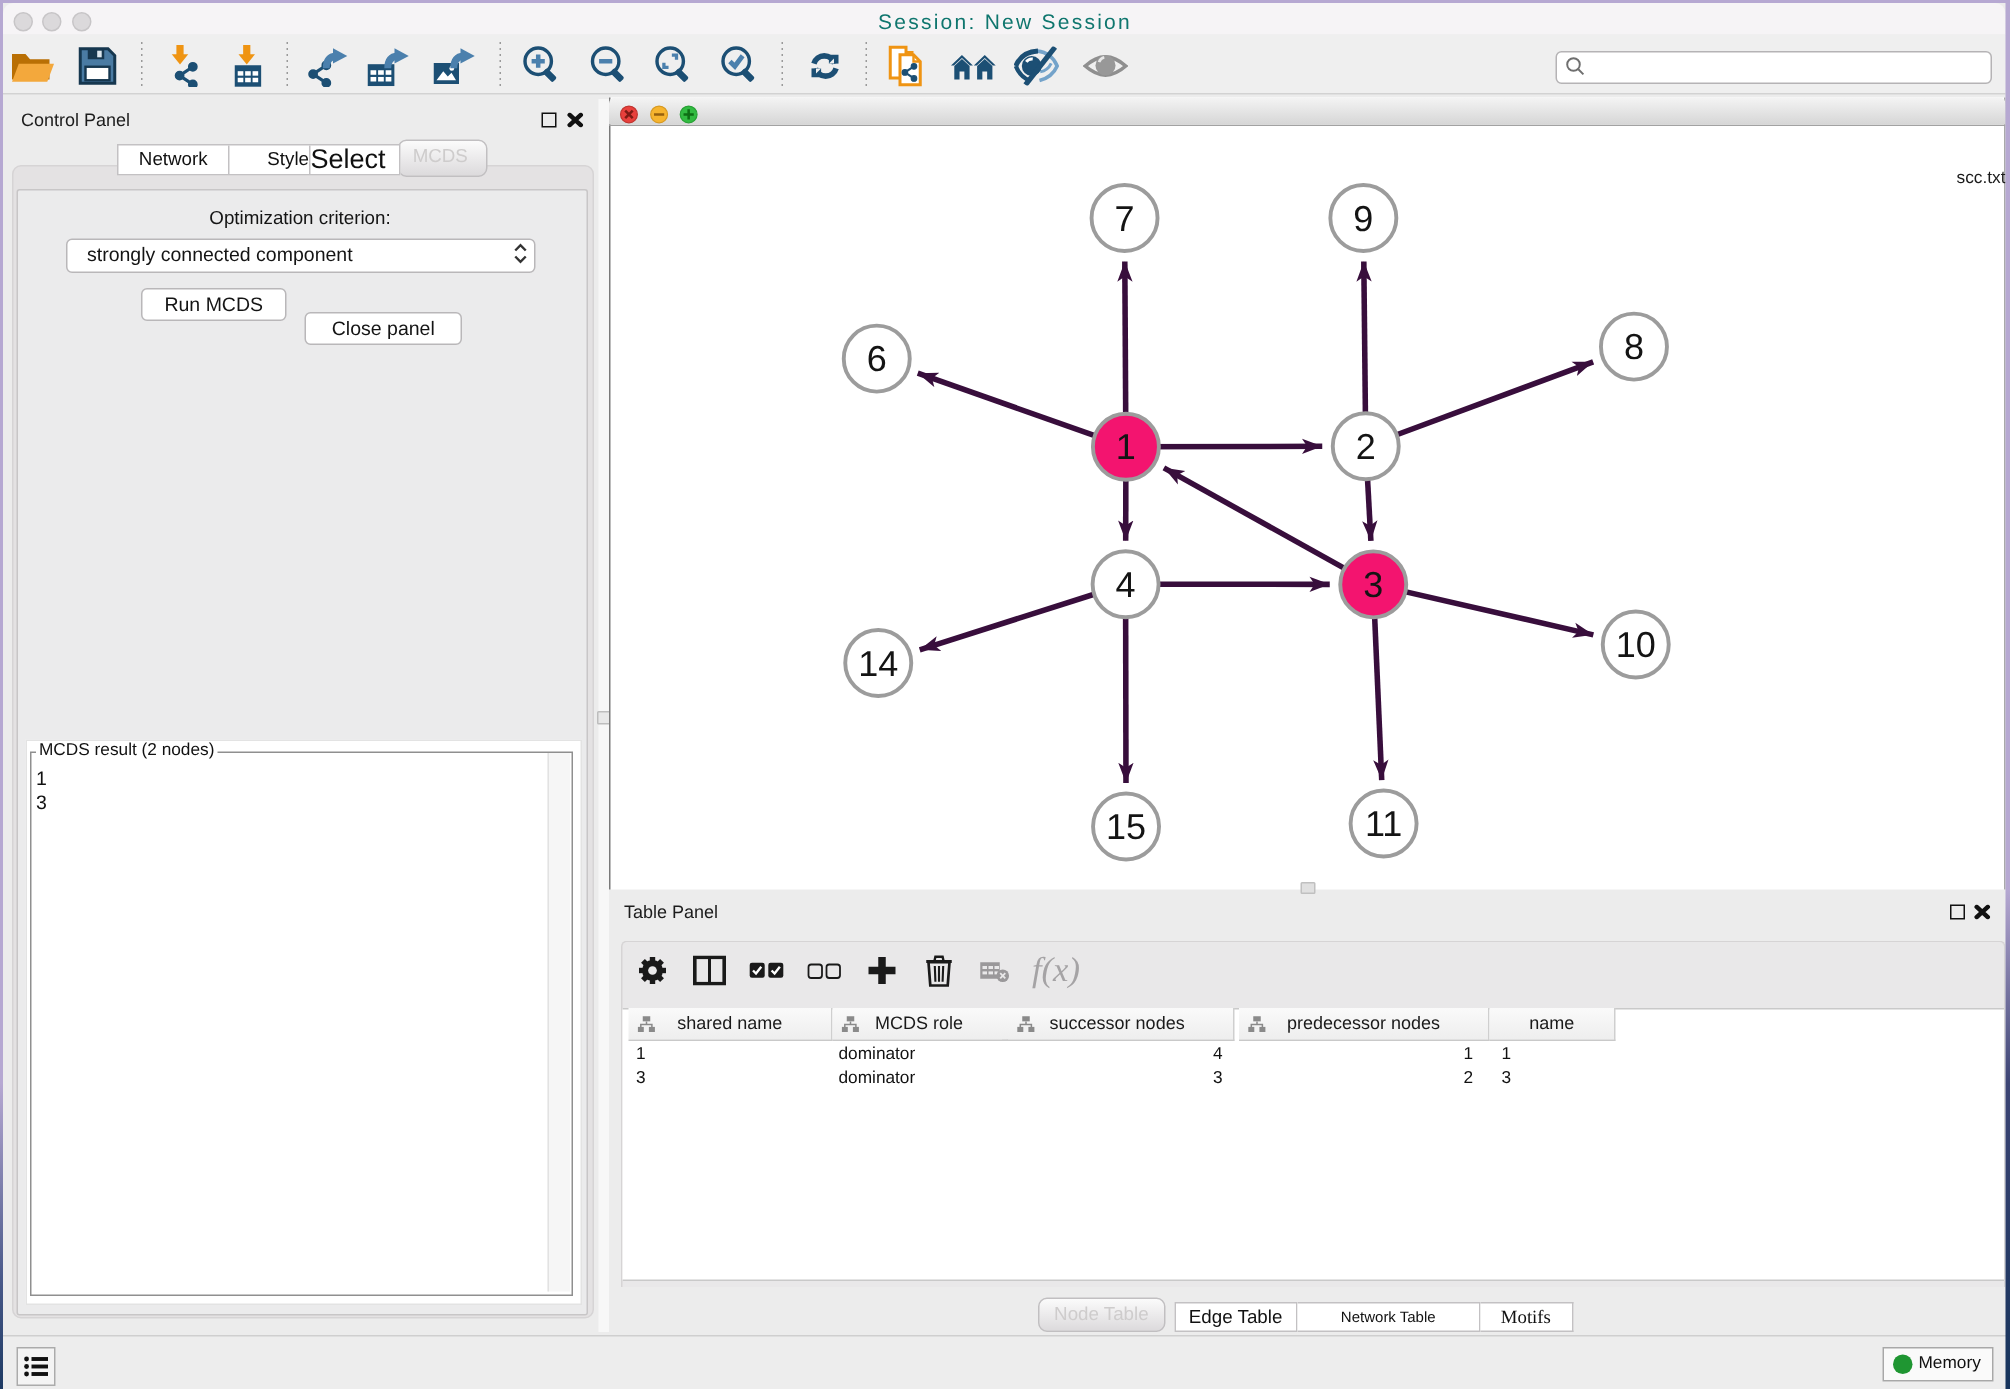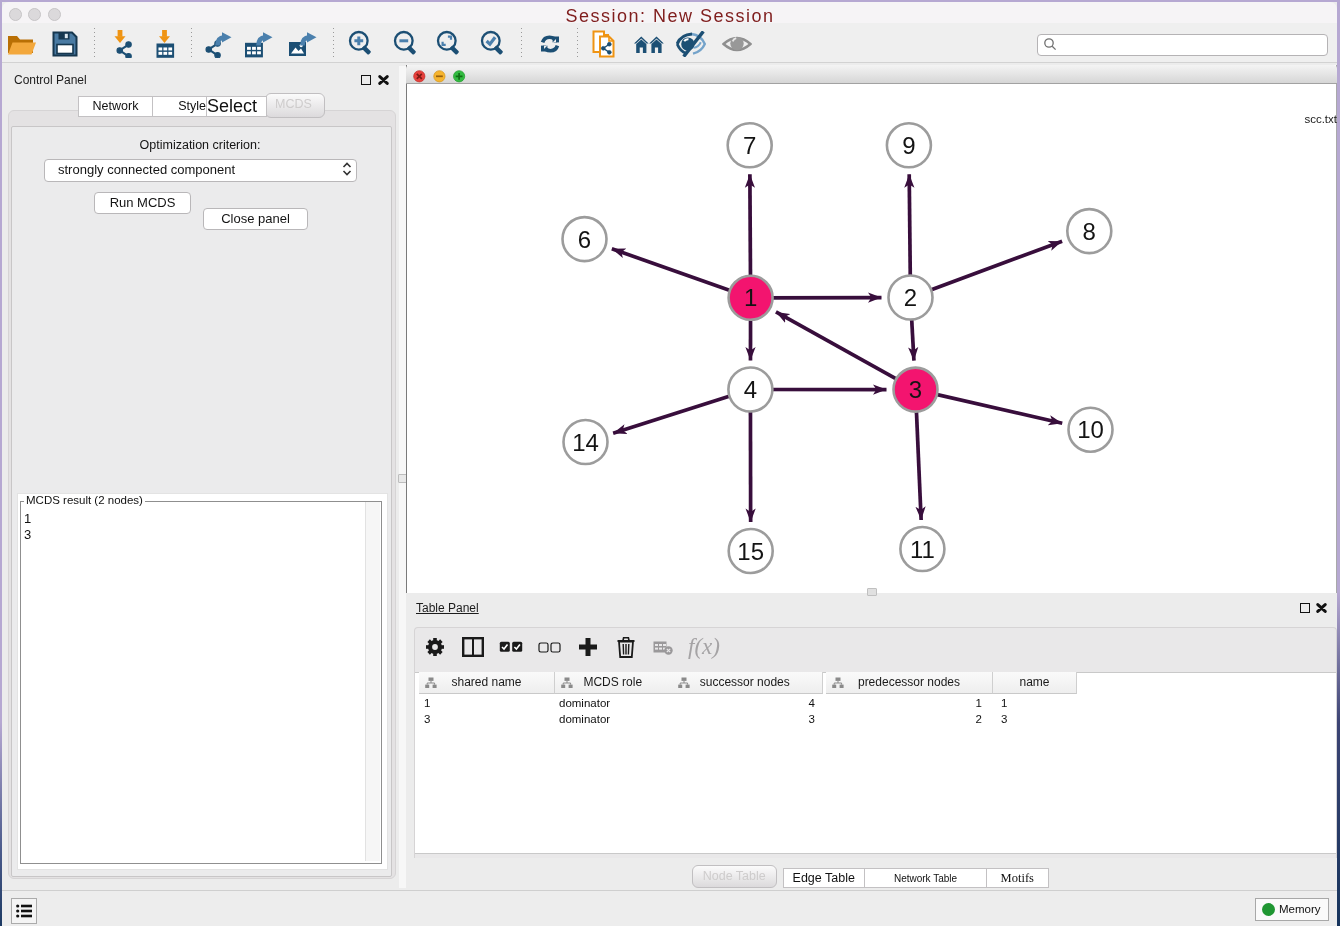--- a/index.html
+++ b/index.html
@@ -12,21 +12,21 @@
 <body>
 
 <div class="abs" style="left:0;top:0;width:1340px;height:2px;background:#b6a8d2;z-index:50;"></div>
 <div class="abs" style="left:0;top:0;width:2px;height:926px;background:linear-gradient(#b6a8d2 0 78%,#4a5a8a 92%,#1d3a63);z-index:50;"></div>
 <div class="abs" style="left:1337px;top:0;width:3px;height:926px;background:linear-gradient(#b6a8d2 0 64%,#3c4474 78%,#16345c);z-index:50;"></div>
 
 <div class="abs" style="left:2px;top:2px;width:1335px;height:20.5px;background:#f6f4f6;border-bottom:1px solid #e2e0e2;border-radius:7px 7px 0 0;"></div>
 <div class="abs" style="left:8.5px;top:7.5px;width:11px;height:11px;border-radius:50%;background:#dbd9db;border:1px solid #c7c5c7;"></div>
 <div class="abs" style="left:28px;top:7.5px;width:11px;height:11px;border-radius:50%;background:#dbd9db;border:1px solid #c7c5c7;"></div>
 <div class="abs" style="left:48px;top:7.5px;width:11px;height:11px;border-radius:50%;background:#dbd9db;border:1px solid #c7c5c7;"></div>
-<div class="abs" style="left:0;top:5.5px;width:1340px;text-align:center;font-size:18px;letter-spacing:1.5px;color:#7f1d1d;">Session: New Session</div>
+<div class="abs" style="left:0;top:5.5px;width:1340px;text-align:center;font-size:14px;letter-spacing:1.5px;color:#0f766e;">Session: New Session</div>
 
 <div class="abs" id="toolbar" style="left:2px;top:23px;width:1335px;height:39px;background:#efefef;border-bottom:1px solid #d2d2d2;"></div>
 <div id="tbicons">
     <svg class="abs" style="left:6.5px;top:31.5px;" width="30" height="25" viewBox="0 0 30 25">
       <path d="M1 4 L10 4 L13 7.5 L26 7.5 L26 21 L1 21 Z" fill="#b96f04"></path>
       <path d="M5.5 10.5 L29 10.5 L24.5 22.5 L1 22.5 Z" fill="#f3a83c"></path>
     </svg>
     <svg class="abs" style="left:52px;top:31px;" width="26" height="26" viewBox="0 0 26 26">
       <path d="M1.5 1.5 L20 1.5 L24.5 6 L24.5 24.5 L1.5 24.5 Z" fill="#4a7ba3" stroke="#16374f" stroke-width="2"></path>
       <rect x="6.5" y="1.5" width="11" height="7" fill="#16374f"></rect>
@@ -272,21 +272,21 @@
     <circle cx="516.4" cy="465" r="22" fill="#fff" stroke="#9c9c9c" stroke-width="2.6"></circle>
     <text x="516.4" y="465" text-anchor="middle" dy="8.5" font-size="24" fill="#141414" font-family="&quot;Liberation Sans&quot;,sans-serif">11</text>
     <circle cx="179.5" cy="358" r="22" fill="#fff" stroke="#9c9c9c" stroke-width="2.6"></circle>
     <text x="179.5" y="358" text-anchor="middle" dy="8.5" font-size="24" fill="#141414" font-family="&quot;Liberation Sans&quot;,sans-serif">14</text>
     <circle cx="344.7" cy="467" r="22" fill="#fff" stroke="#9c9c9c" stroke-width="2.6"></circle>
     <text x="344.7" y="467" text-anchor="middle" dy="8.5" font-size="24" fill="#141414" font-family="&quot;Liberation Sans&quot;,sans-serif">15</text>
   </svg>
 
 <div class="abs" style="left:867px;top:587.5px;width:8px;height:6px;background:#e0e0e0;border:1px solid #c0c0c0;border-radius:1px;"></div>
 
-<div class="abs panhdr" style="left:416px;top:601px;text-decoration:underline;">Table Panel</div>
+<div class="abs panhdr" style="left:416px;top:601px;">Table Panel</div>
 <div class="abs" style="left:1299.5px;top:602.5px;width:8px;height:8px;border:1.6px solid #111;"></div>
 <svg class="abs" style="left:1315.8px;top:603.2px;" width="11" height="10" viewBox="0 0 11 10">
     <path d="M1.8 1.6 L9.2 8.4 M9.2 1.6 L1.8 8.4" stroke="#111" stroke-width="3" stroke-linecap="round"></path>
   </svg>
 
 <div class="abs" style="left:413.5px;top:627px;width:923px;height:231px;background:#e9e8e9;border:1px solid #d6d4d5;border-bottom:none;border-radius:4px 4px 0 0;box-sizing:border-box;"></div>
 <div id="tpicons">
     <svg class="abs" style="left:424px;top:636px;" width="22" height="22" viewBox="0 0 22 22">
       <g fill="#1a1a1a">
         <circle cx="11" cy="11" r="7"></circle>

